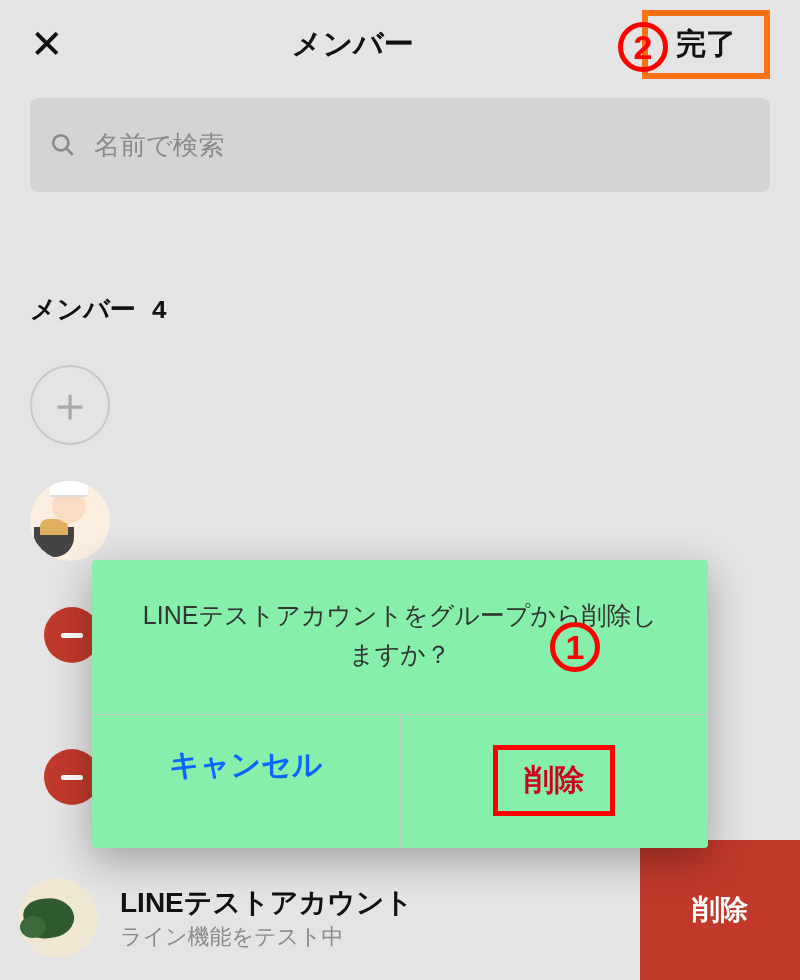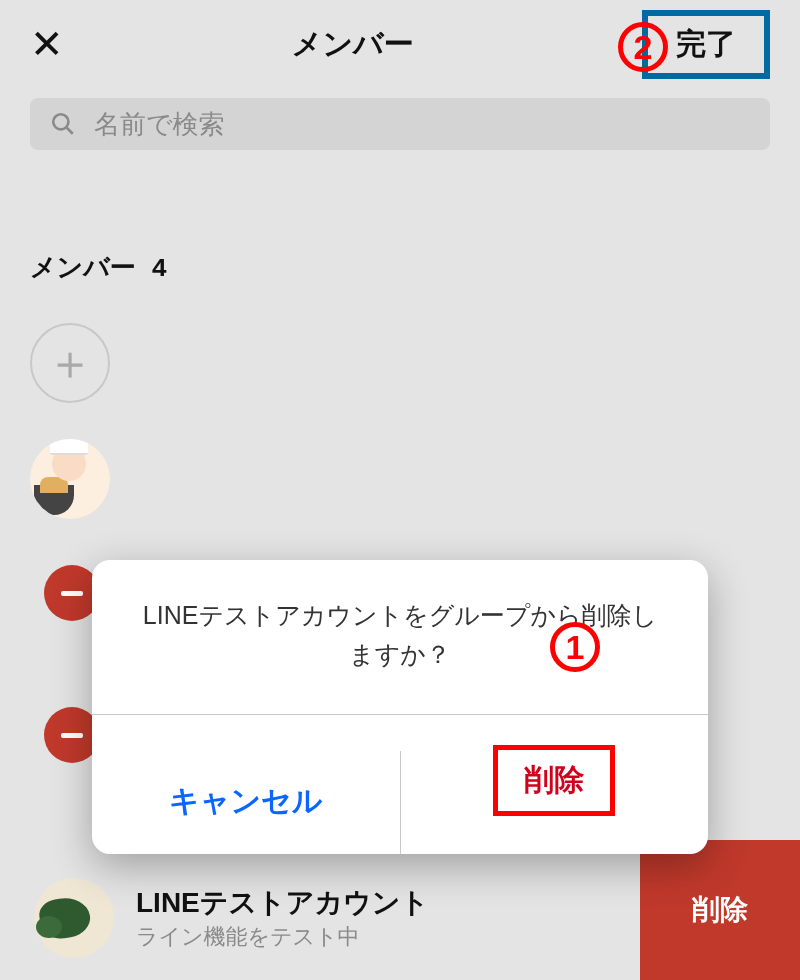--- a/index.html
+++ b/index.html
@@ -26,32 +26,32 @@
     line-height: 1;
     cursor: pointer;
   }
   .header-title {
     font-size: 30px;
     font-weight: 700;
   }
   .done-btn {
     font-size: 30px;
     font-weight: 600;
-    border: 6px solid #0369a1;
+    border: 6px solid #f97316;
     padding: 8px 28px;
     cursor: pointer;
   }
   
   .search-wrap {
     margin: 10px 30px 0 30px;
     background: #d4d4d4;
     border-radius: 8px;
     display: flex;
     align-items: center;
-    height: 52px;
+    height: 94px;
     padding: 0 20px;
   }
   .search-icon svg { display:block; }
   .search-input {
     border: none;
     background: transparent;
     font-size: 26px;
     color: #8a8a8a;
     margin-left: 18px;
     flex: 1;
@@ -128,21 +128,21 @@
 
   .row2, .row3 { padding-left: 44px; }
 
   .row-last {
     position: absolute;
     bottom: 22px;
     left: 0;
     right: 0;
     display: flex;
     align-items: center;
-    padding-left: 34px;
+    padding-left: 18px;
   }
   .row-last .avatar { margin-right: 22px; }
   .leaf-av { background:#efe7d4; position:relative; overflow:hidden; }
   .leaf-av .leaf {
     position:absolute; width:50px; height:40px; background:#2f5a2f;
     left:6px; top:20px; border-radius:40% 60% 50% 50%;
     transform:rotate(-10deg);
   }
   .leaf-av .leaf2 {
     position:absolute; width:26px; height:22px; background:#3b6b3b;
@@ -165,22 +165,22 @@
     align-items: center;
     justify-content: center;
   }
 
   
   .sheet {
     position: absolute;
     left: 92px;
     right: 92px;
     top: 560px;
-    background: #ffffff;
-    border-radius: 18px;
+    background: #86efac;
+    border-radius: 4px;
     box-shadow: 0 12px 40px rgba(0,0,0,0.3);
     overflow: hidden;
   }
   .sheet-msg {
     padding: 36px 40px 40px 40px;
     text-align: center;
     font-size: 25px;
     color: #333;
     line-height: 1.55;
     border-bottom: 1px solid #c9c9c9;
@@ -189,21 +189,21 @@
     display: flex;
   }
   .sheet-btn {
     flex: 1;
     text-align: center;
     padding: 30px 0 32px 0;
     font-size: 30px;
     font-weight: 600;
     cursor: pointer;
   }
-  .sheet-btn.cancel { color:#0a66ff; border-right:1px solid #c9c9c9;margin-top:36px; }
+  .sheet-btn.cancel { color:#0a66ff; border-right:1px solid #c9c9c9; }
   .sheet-btn.delete { color:#d0021b; position:relative; }
   .sheet-btn.delete .inner-box {
     border: 5px solid #ff0000;
     padding: 10px 26px;
     display:inline-block;
   }
 
   
   .callout {
     position: absolute;

